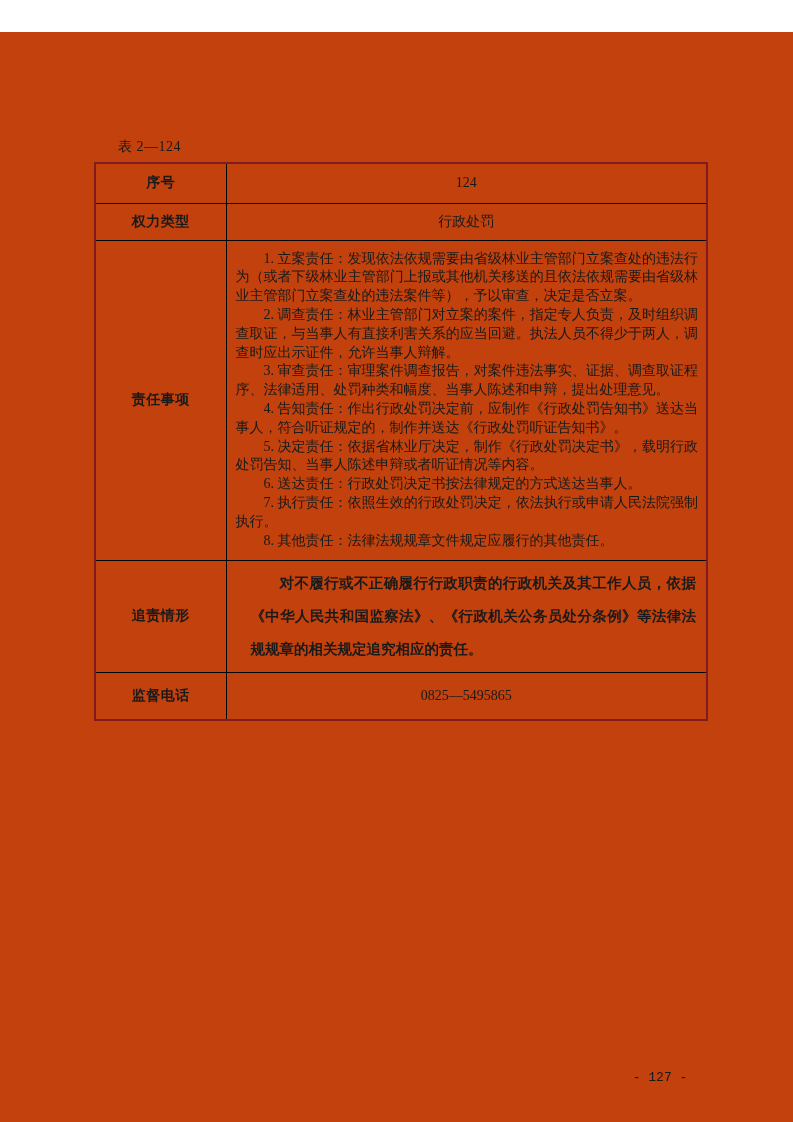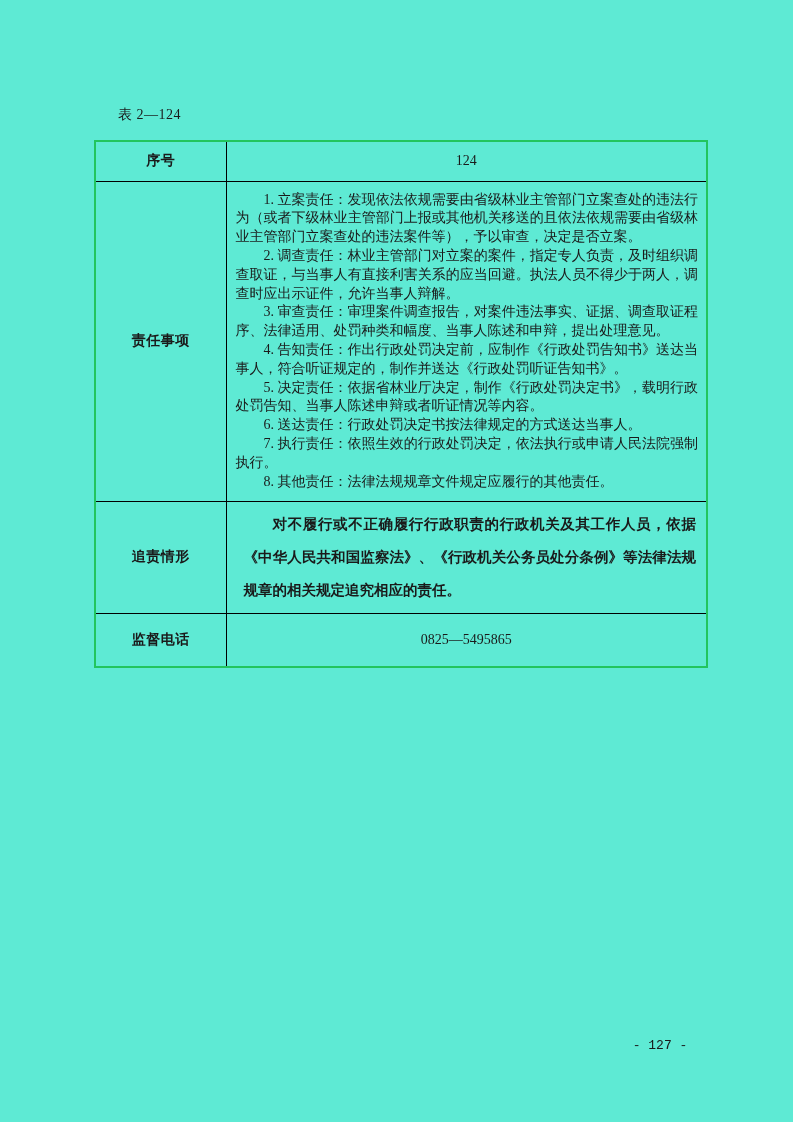--- a/index.html
+++ b/index.html
@@ -7,38 +7,39 @@
   body {
     width: 793px;
     height: 1122px;
     position: relative;
     font-family: "Liberation Serif", "DejaVu Serif", serif;
     color: #1a1a1a;
   }
   .page {
     position: absolute;
     inset: 0;
-    background: #5eead4;
+    background: #c2410c;
+    margin-top: 32px;
   }
   .caption {
     position: absolute;
     left: 118px;
     top: 106px;
     font-size: 14px;
     letter-spacing: 0.5px;
     color: #1a1a1a;
   }
   table.doc-table {
     position: absolute;
     left: 94px;
-    top: 140px;
+    top: 130px;
     width: 612px;
     border-collapse: collapse;
     table-layout: fixed;
-    border: 2px solid #22c55e;
+    border: 2px solid #7f1d1d;
   }
   table.doc-table td {
     border: 1px solid #000000;
     vertical-align: middle;
   }
   td.label {
     text-align: center;
     font-weight: bold;
     font-size: 14px;
     letter-spacing: 0.5px;
@@ -48,33 +49,33 @@
     font-size: 14px;
     padding: 4px 8px;
   }
   td.center { text-align: center; }
   tr.r-serial   td { height: 40px; }
   tr.r-type     td { height: 37px; }
   tr.r-name     td { height: 38px; }
   tr.r-subject  td { height: 40px; }
   tr.r-duty     td { height: 320px; }
   tr.r-account  td { height: 102px; }
-  tr.r-phone    td { height: 54px; }
+  tr.r-phone    td { height: 48px; }
   td.duty {
     vertical-align: middle;
     padding: 5px 8px 5px 9px;
   }
   td.duty p {
     text-indent: 2em;
     text-align: justify;
     line-height: 18.8px;
     font-size: 14px;
   }
   td.account {
-    padding: 6px 10px 6px 17px;
+    padding: 6px 10px 6px 24px;
   }
   td.account p {
     text-indent: 2em;
     text-align: justify;
     font-weight: bold;
     font-size: 14.5px;
     line-height: 33px;
     font-family: "Liberation Sans", "DejaVu Sans", sans-serif;
   }
   .page-number {
@@ -99,20 +100,24 @@
     <colgroup>
       <col style="width:131px">
       <col style="width:481px">
     </colgroup>
     <tbody>
       <tr class="r-serial">
         <td class="label">序号</td>
         <td class="value center">124</td>
       </tr>
 
+      <tr class="r-type">
+        <td class="label">权力类型</td>
+        <td class="value center">行政处罚</td>
+      </tr>
 
 
 
       <tr class="r-duty">
         <td class="label">责任事项</td>
         <td class="value duty">
           <p>1. 立案责任：发现依法依规需要由省级林业主管部门立案查处的违法行为（或者下级林业主管部门上报或其他机关移送的且依法依规需要由省级林业主管部门立案查处的违法案件等），予以审查，决定是否立案。</p>
           <p>2. 调查责任：林业主管部门对立案的案件，指定专人负责，及时组织调查取证，与当事人有直接利害关系的应当回避。执法人员不得少于两人，调查时应出示证件，允许当事人辩解。</p>
           <p>3. 审查责任：审理案件调查报告，对案件违法事实、证据、调查取证程序、法律适用、处罚种类和幅度、当事人陈述和申辩，提出处理意见。</p>
           <p>4. 告知责任：作出行政处罚决定前，应制作《行政处罚告知书》送达当事人，符合听证规定的，制作并送达《行政处罚听证告知书》。</p>

